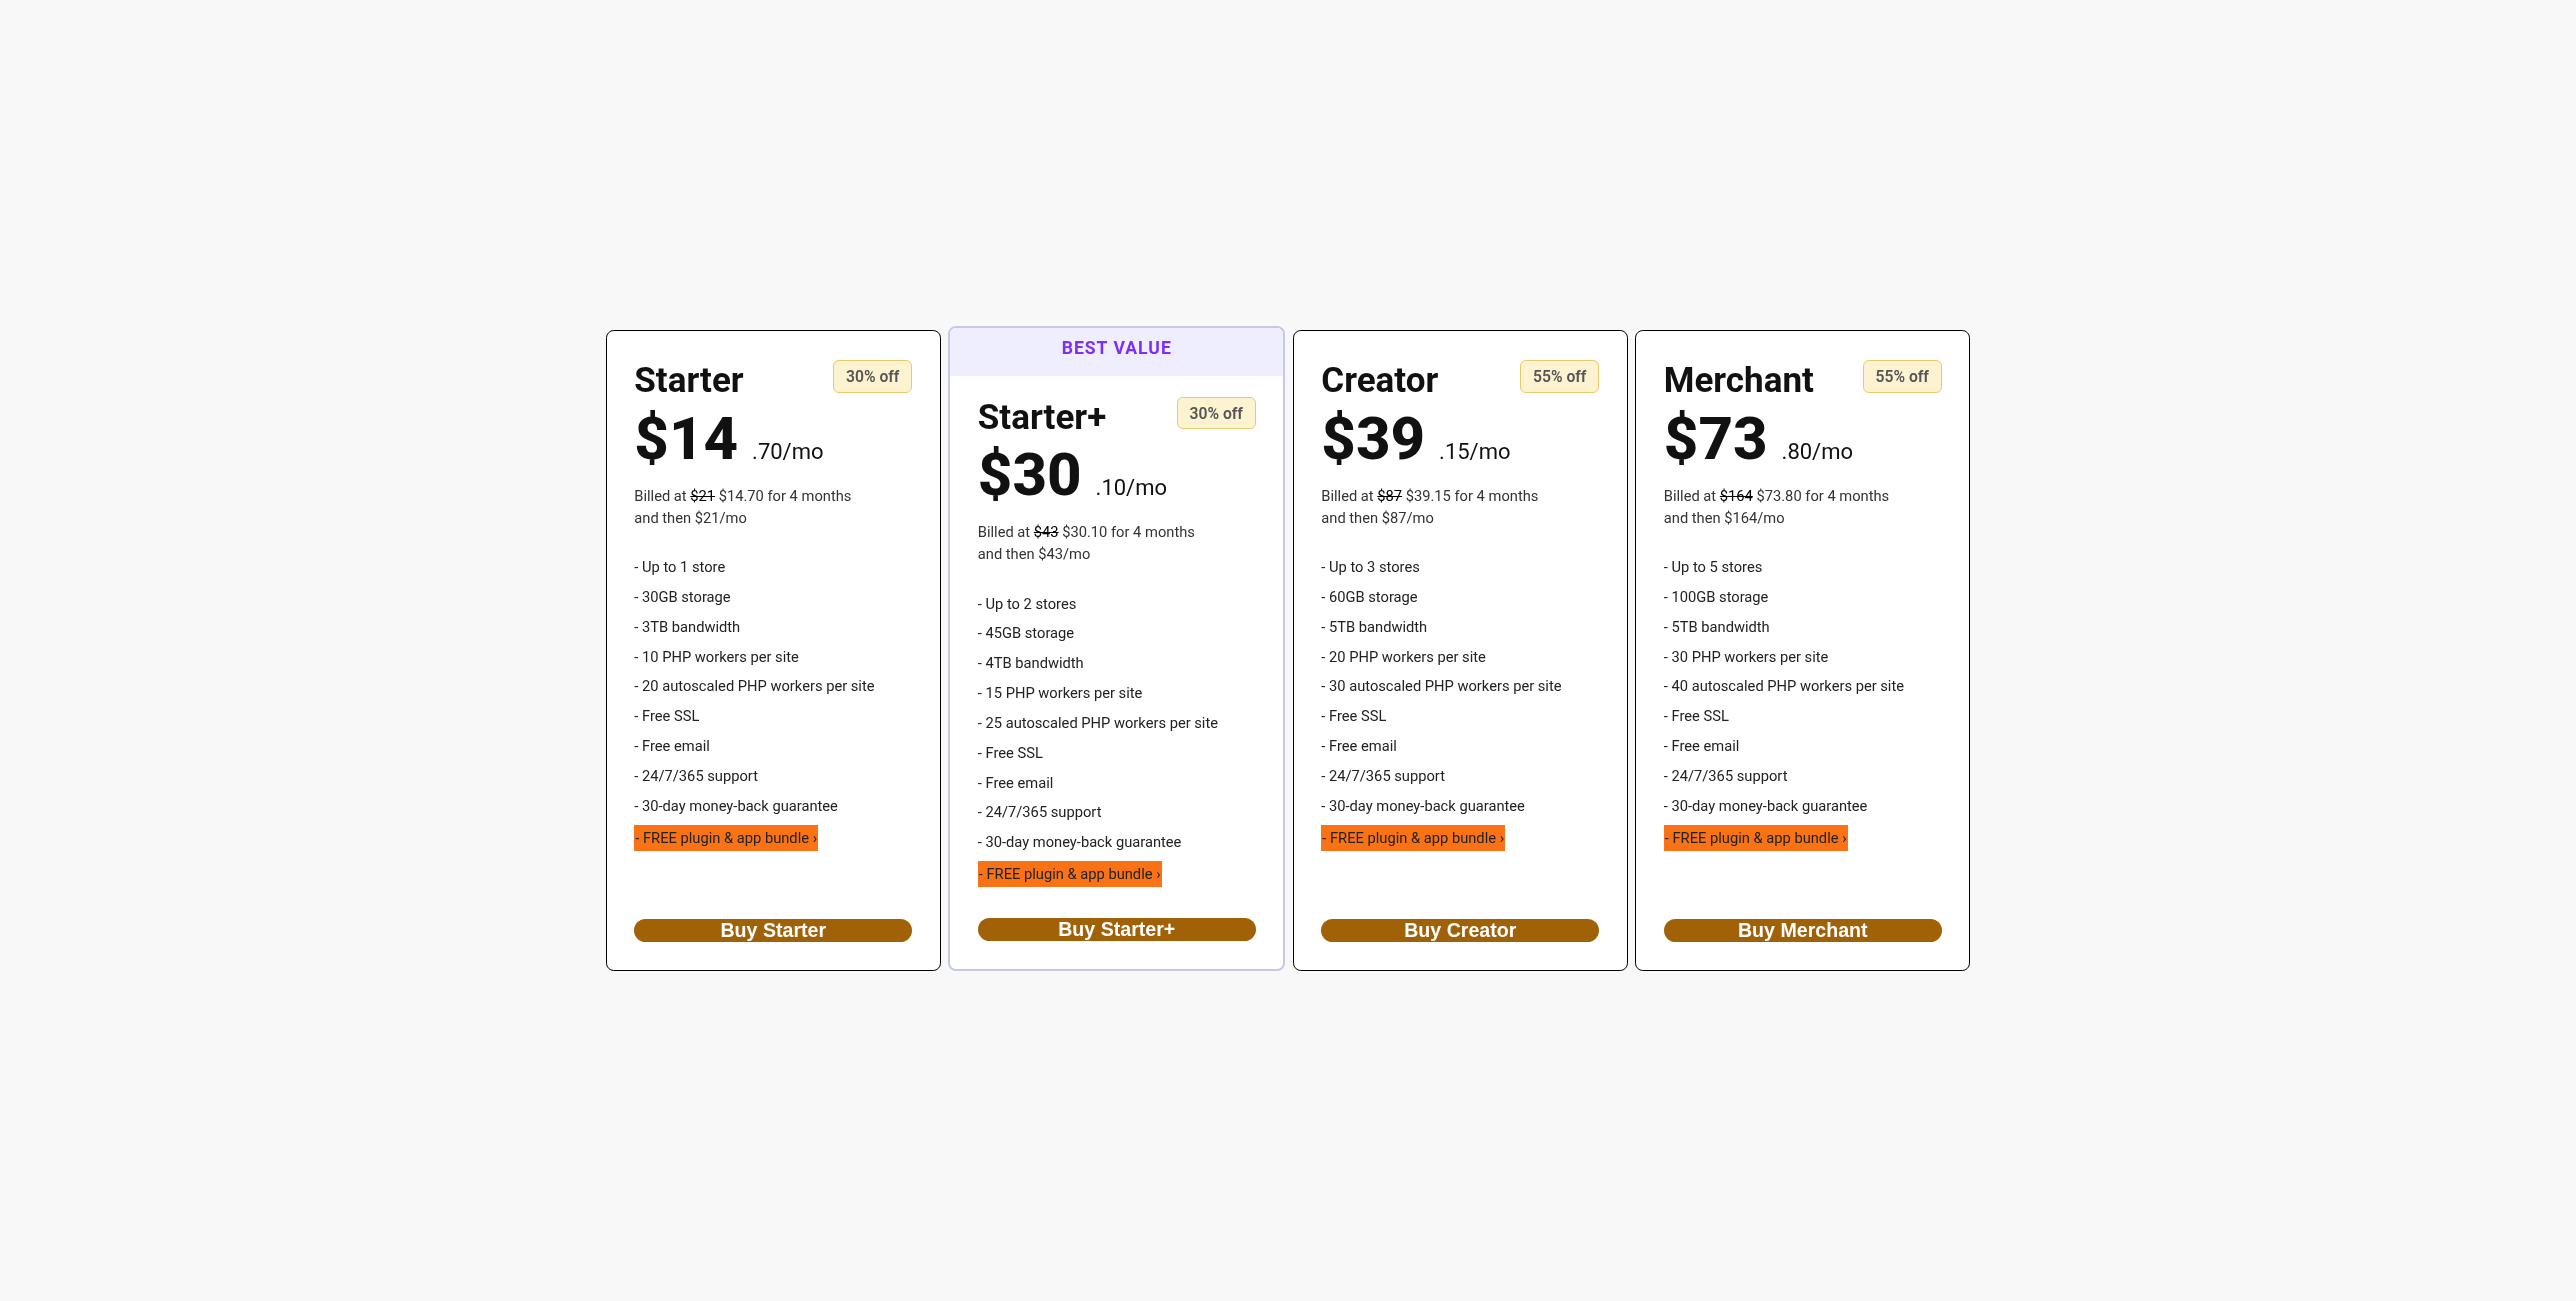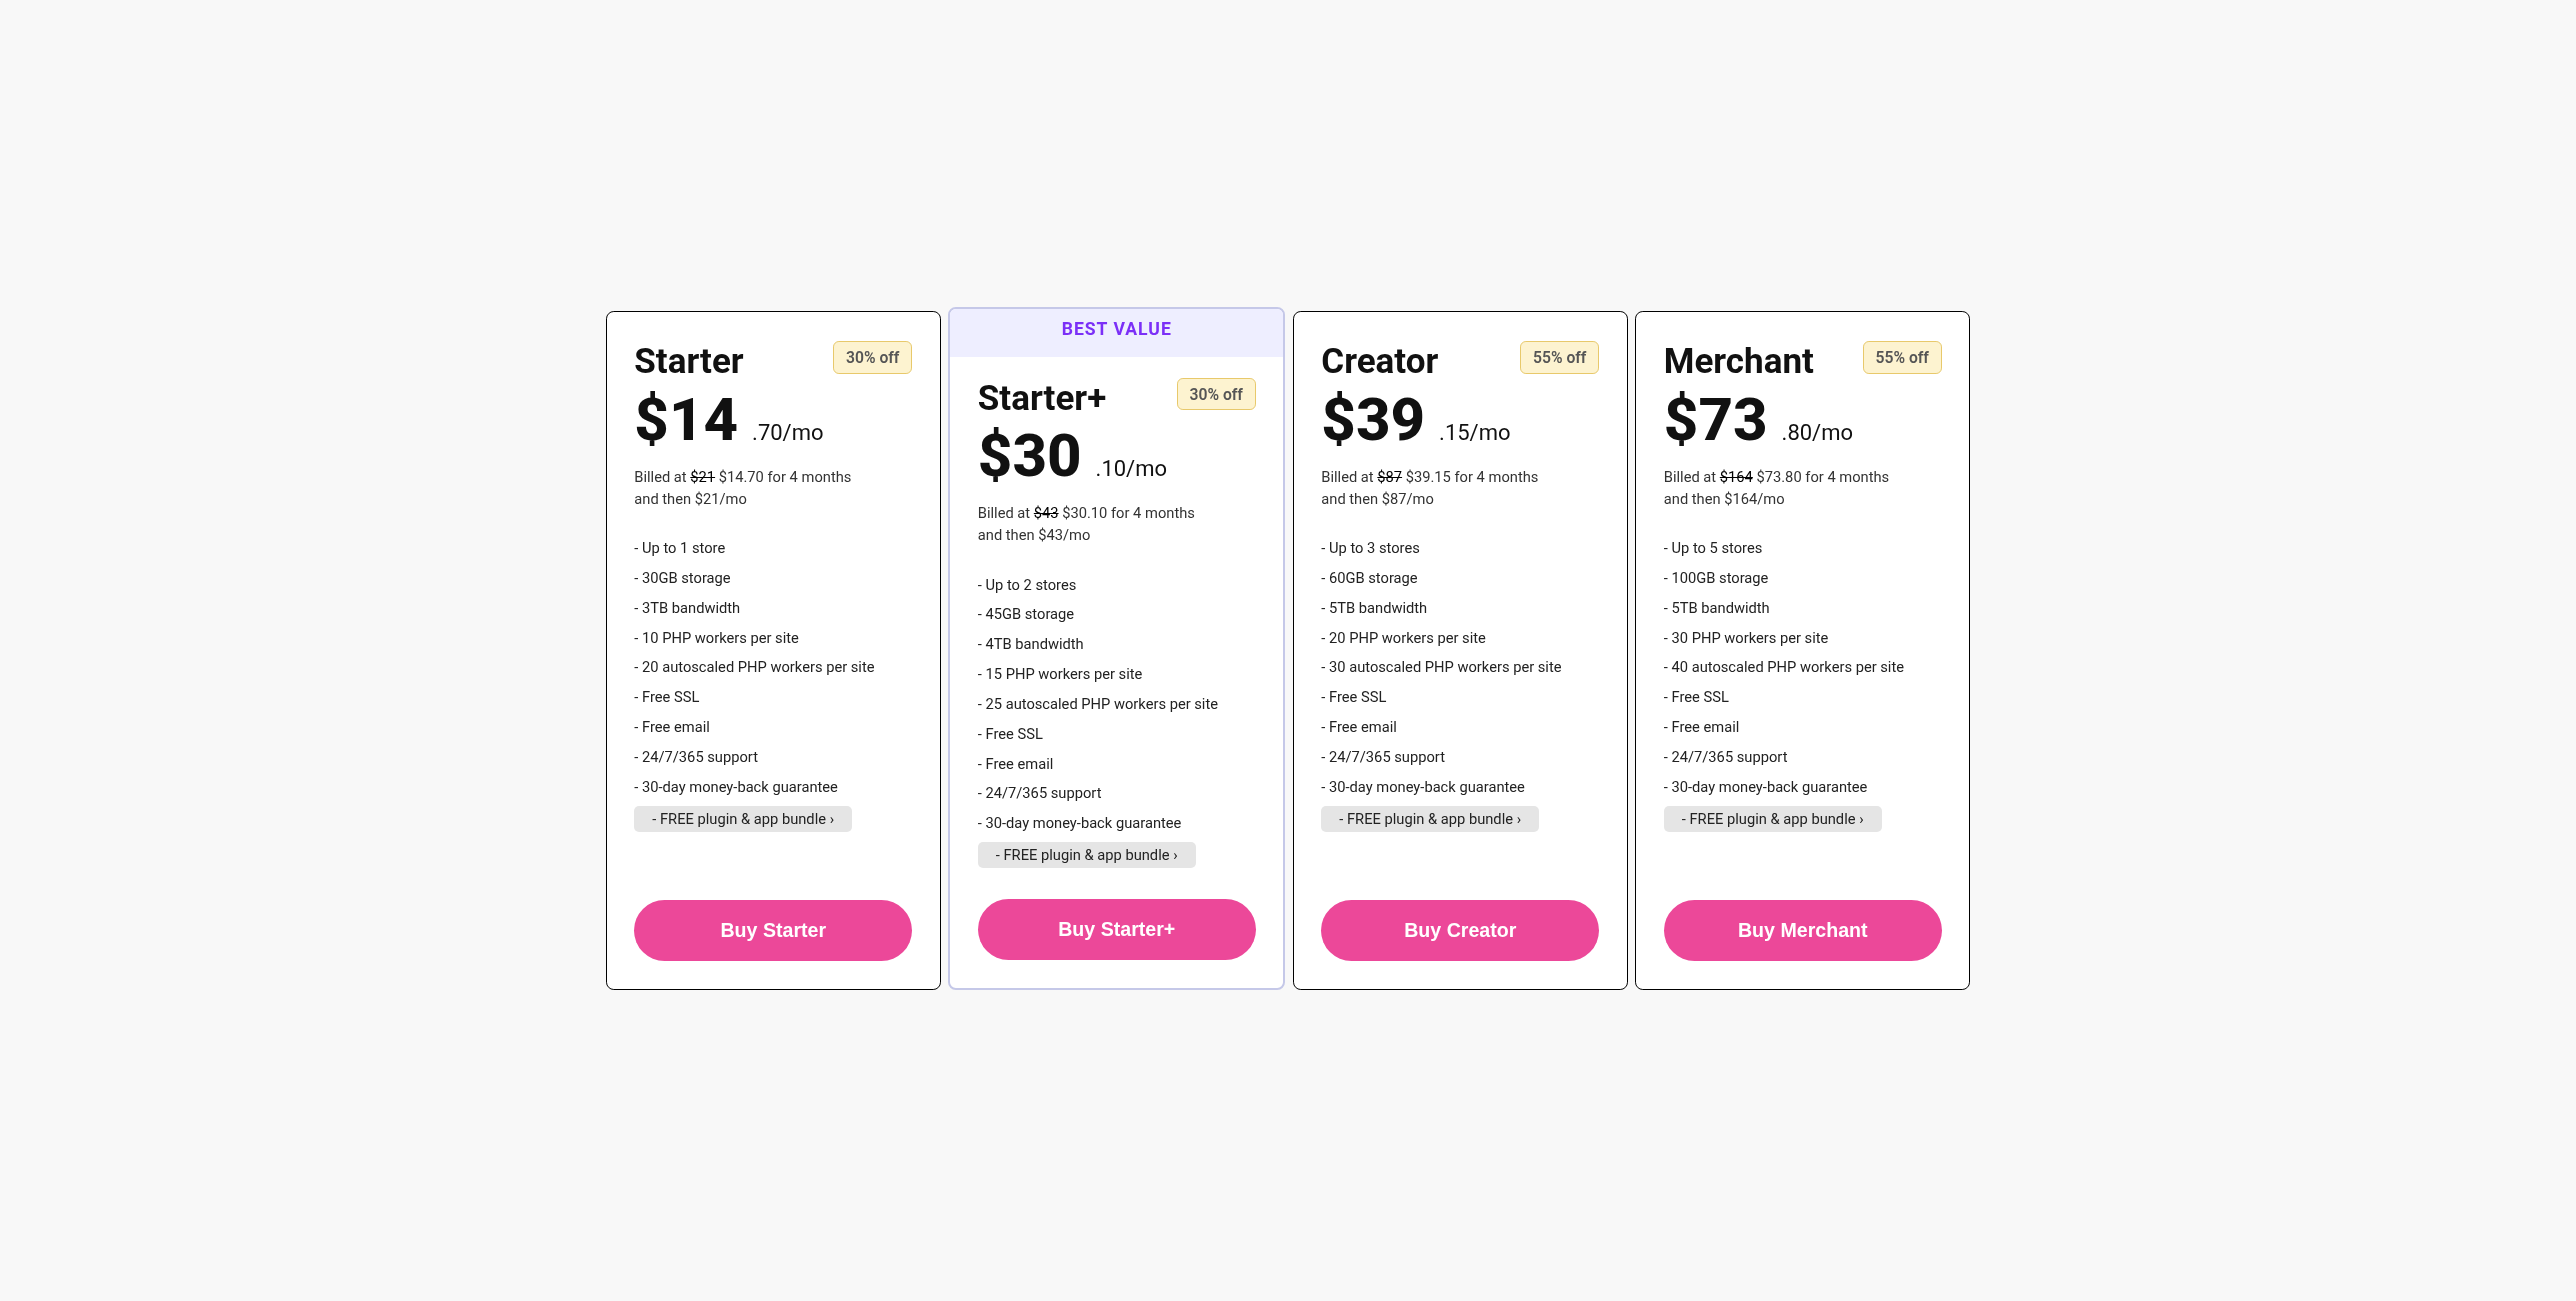--- a/index.html
+++ b/index.html
@@ -105,33 +105,33 @@
       color: #222;
       padding: 3.9px 0;
       line-height: 1.5;
     }
     .features-list li.plugin-bundle {
       display: flex;
       align-items: center;
       gap: 3.9px;
     }
     .plugin-bundle-text {
-      background: #e5e5e5;
-      padding: 2px 18px;
-      border-radius: 5px;
+      background: #f97316;
+      padding: 2px 1px;
+      border-radius: 0;
       display: inline-flex;
       align-items: center;
       gap: 3.9px;
     }
     .buy-button {
-      background: #ec4899;
+      background: #a16207;
       color: #fff;
       border: none;
       border-radius: 49px;
-      padding: 19px 0;
+      padding: 0 0;
       font-size: 19.6px;
       font-weight: 600;
       width: 100%;
       cursor: pointer;
       text-align: center;
       margin-top: auto;
     }
   </style>
 </head>
 <body>

